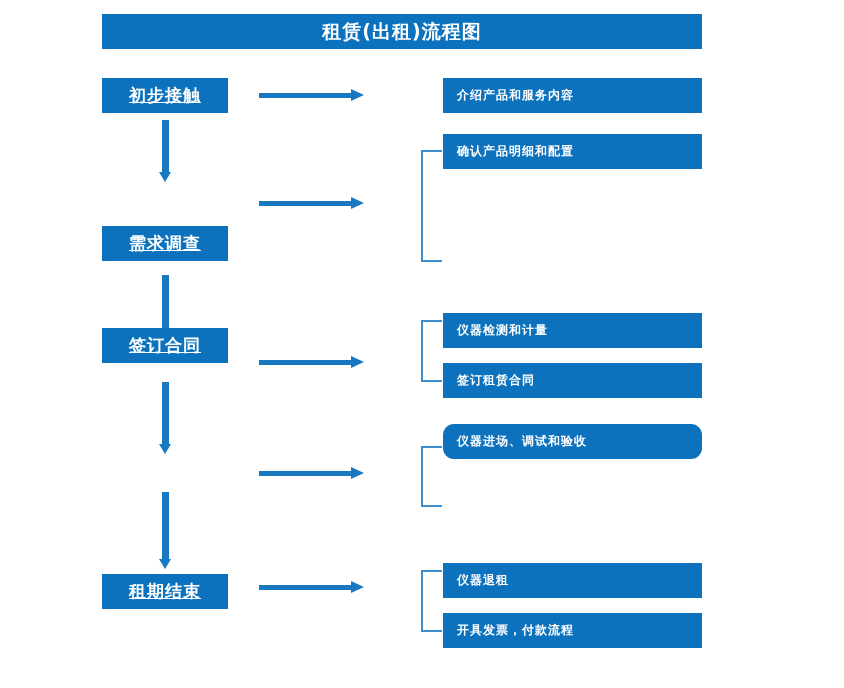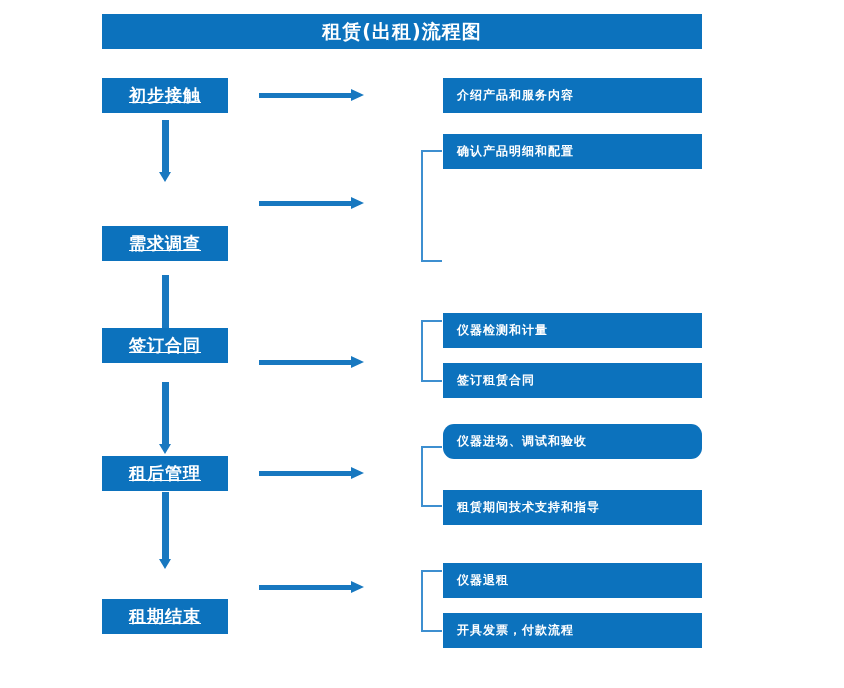--- a/index.html
+++ b/index.html
@@ -167,38 +167,36 @@
   <div class="bracket" style="top:320px;height:62px;"></div>
 
   <div class="box detail-box" style="top:313px;">仪器检测和计量</div>
   <div class="box detail-box" style="top:363px;">签订租赁合同</div>
 
   <div class="v-arrow" style="top:382px;height:72px;">
     <div class="shaft" style="height:62px;"></div>
     <div class="head" style="top:62px;"></div>
   </div>
 
-  <div class="box stage-box" style="top:456px;">租后管理</div>
 
   <div class="h-arrow" style="top:466px;">
     <div class="shaft"></div>
     <div class="head"></div>
   </div>
 
   <div class="bracket" style="top:446px;height:61px;"></div>
 
   <div class="box detail-box" style="top:424px;border-radius:11px;">仪器进场、调试和验收</div>
-  <div class="box detail-box" style="top:490px;">租赁期间技术支持和指导</div>
 
   <div class="v-arrow" style="top:492px;height:77px;">
     <div class="shaft" style="height:67px;"></div>
     <div class="head" style="top:67px;"></div>
   </div>
 
-  <div class="box stage-box" style="top:599px;">租期结束</div>
+  <div class="box stage-box" style="top:574px;">租期结束</div>
 
   <div class="h-arrow" style="top:580px;">
     <div class="shaft"></div>
     <div class="head"></div>
   </div>
 
   <div class="bracket" style="top:570px;height:62px;"></div>
 
   <div class="box detail-box" style="top:613px;">开具发票，付款流程</div>
   <div class="box detail-box" style="top:563px;">仪器退租</div>

